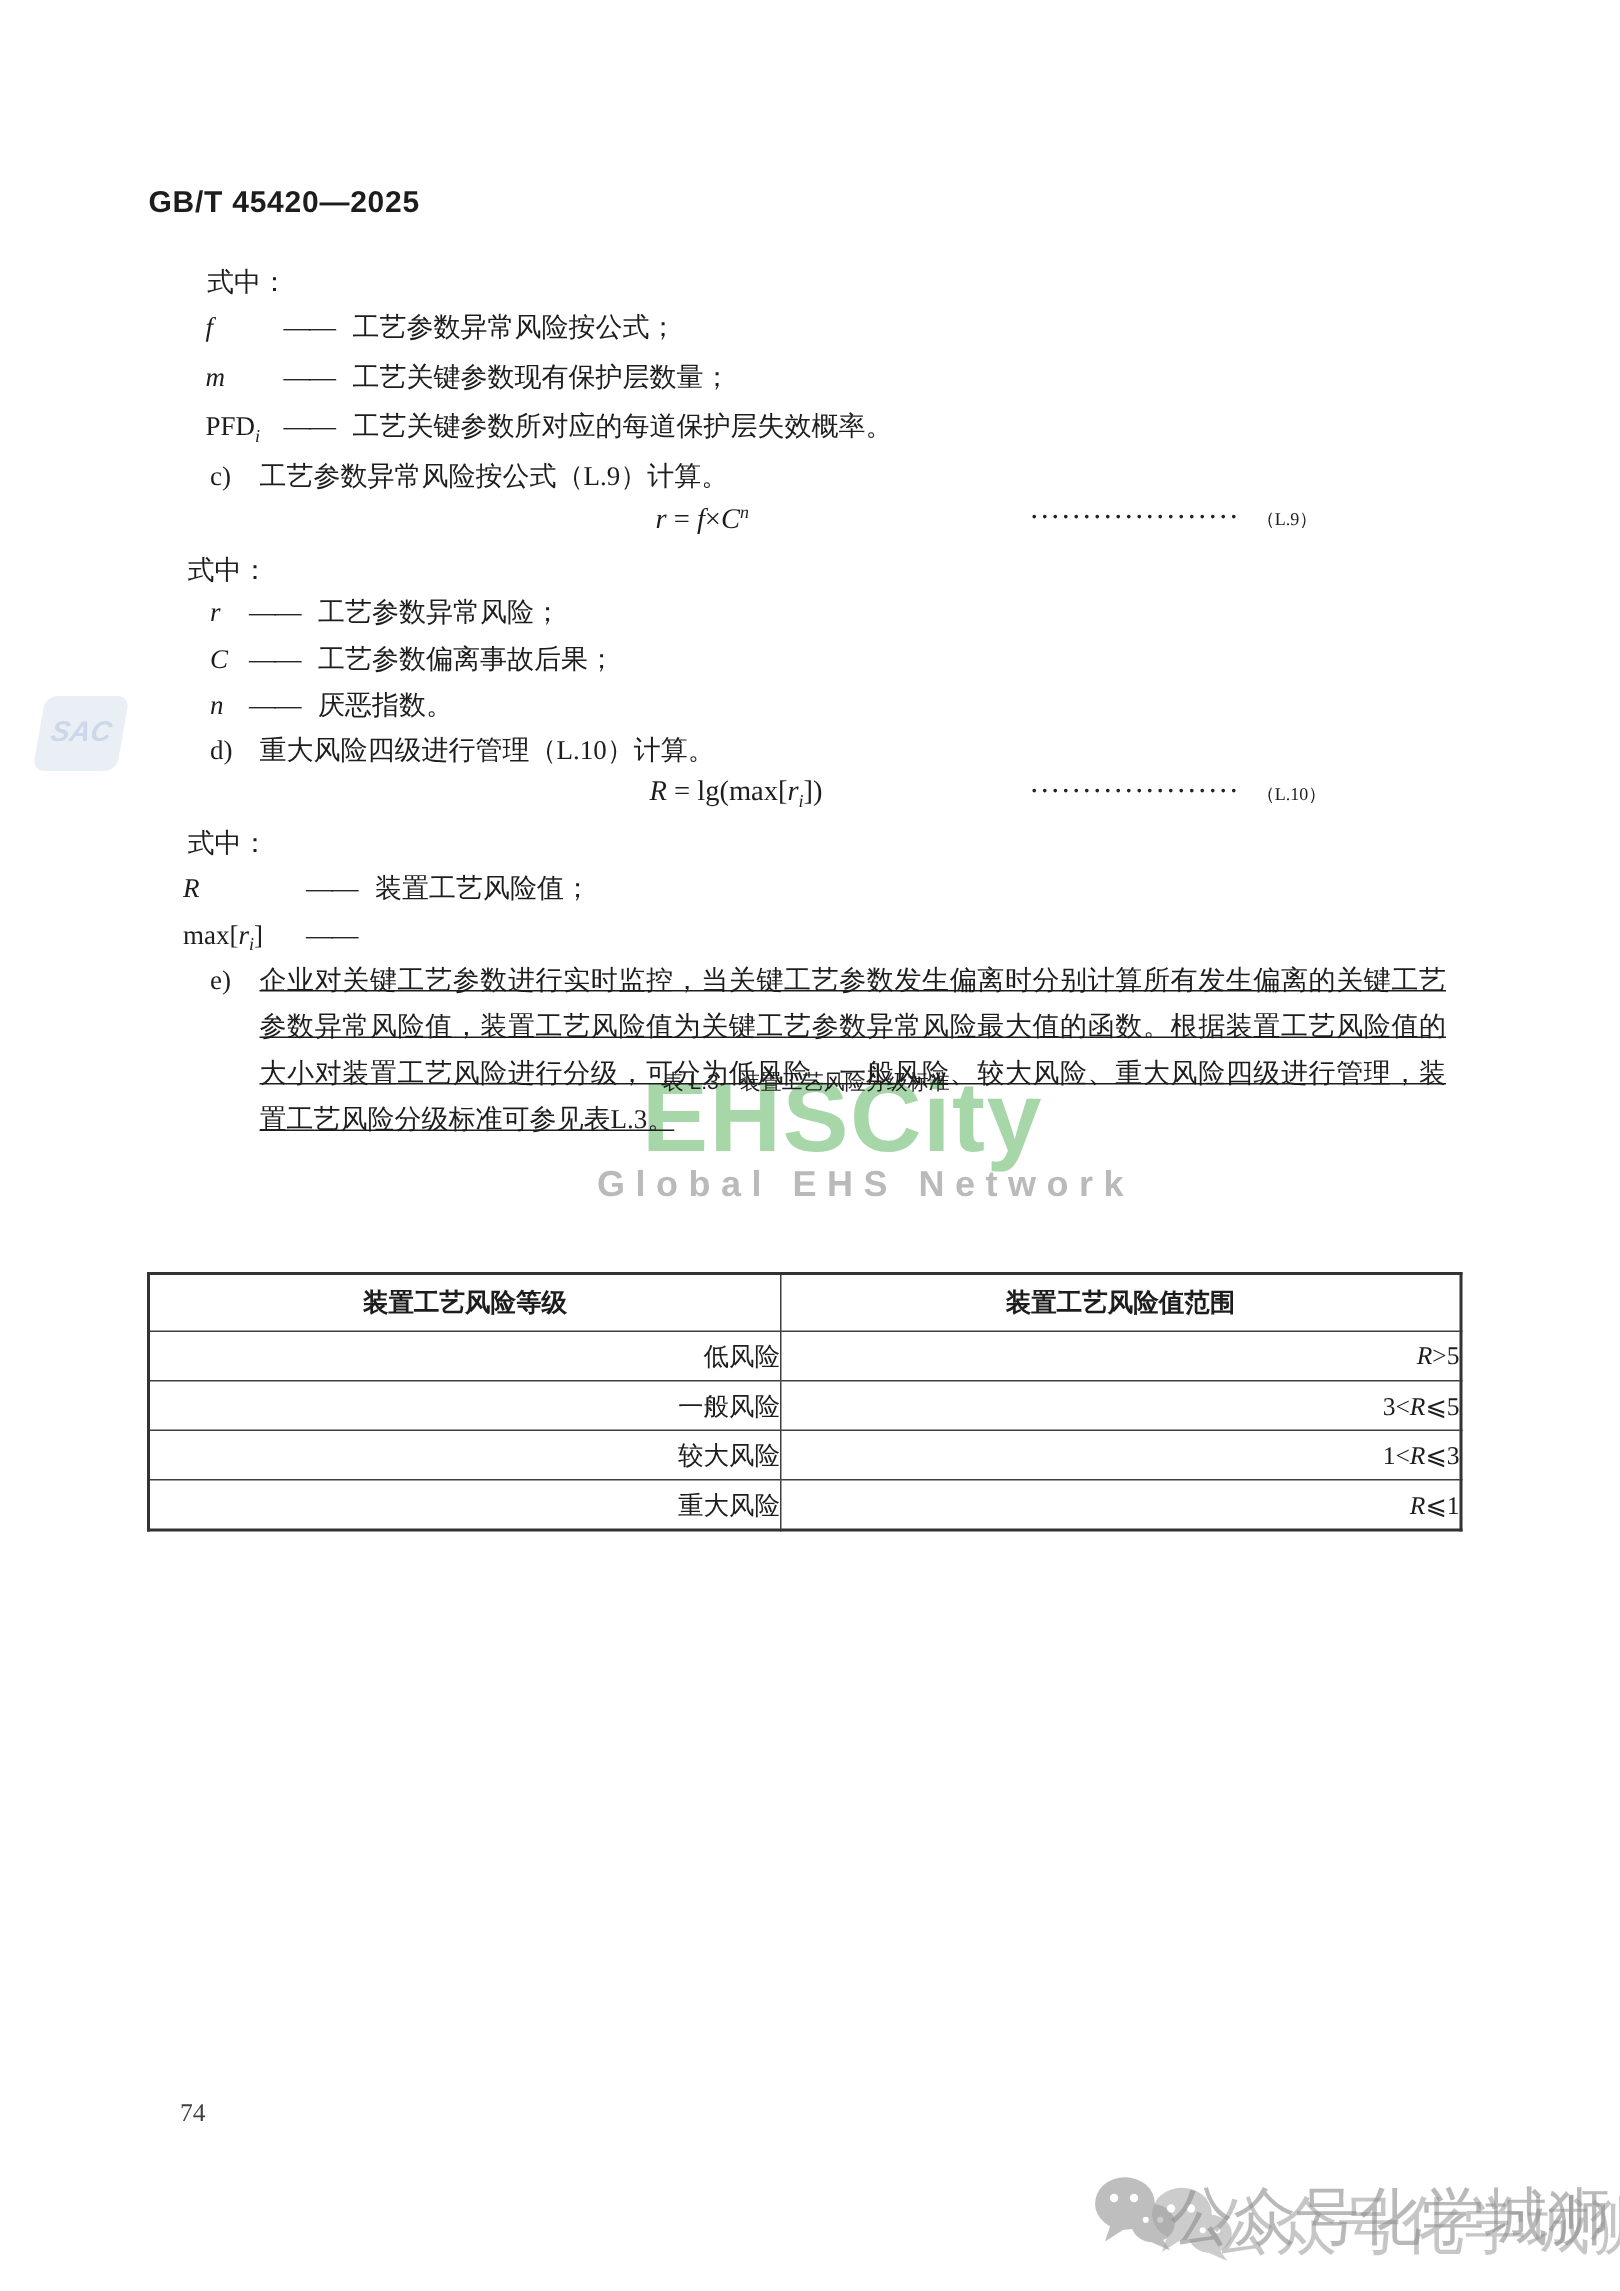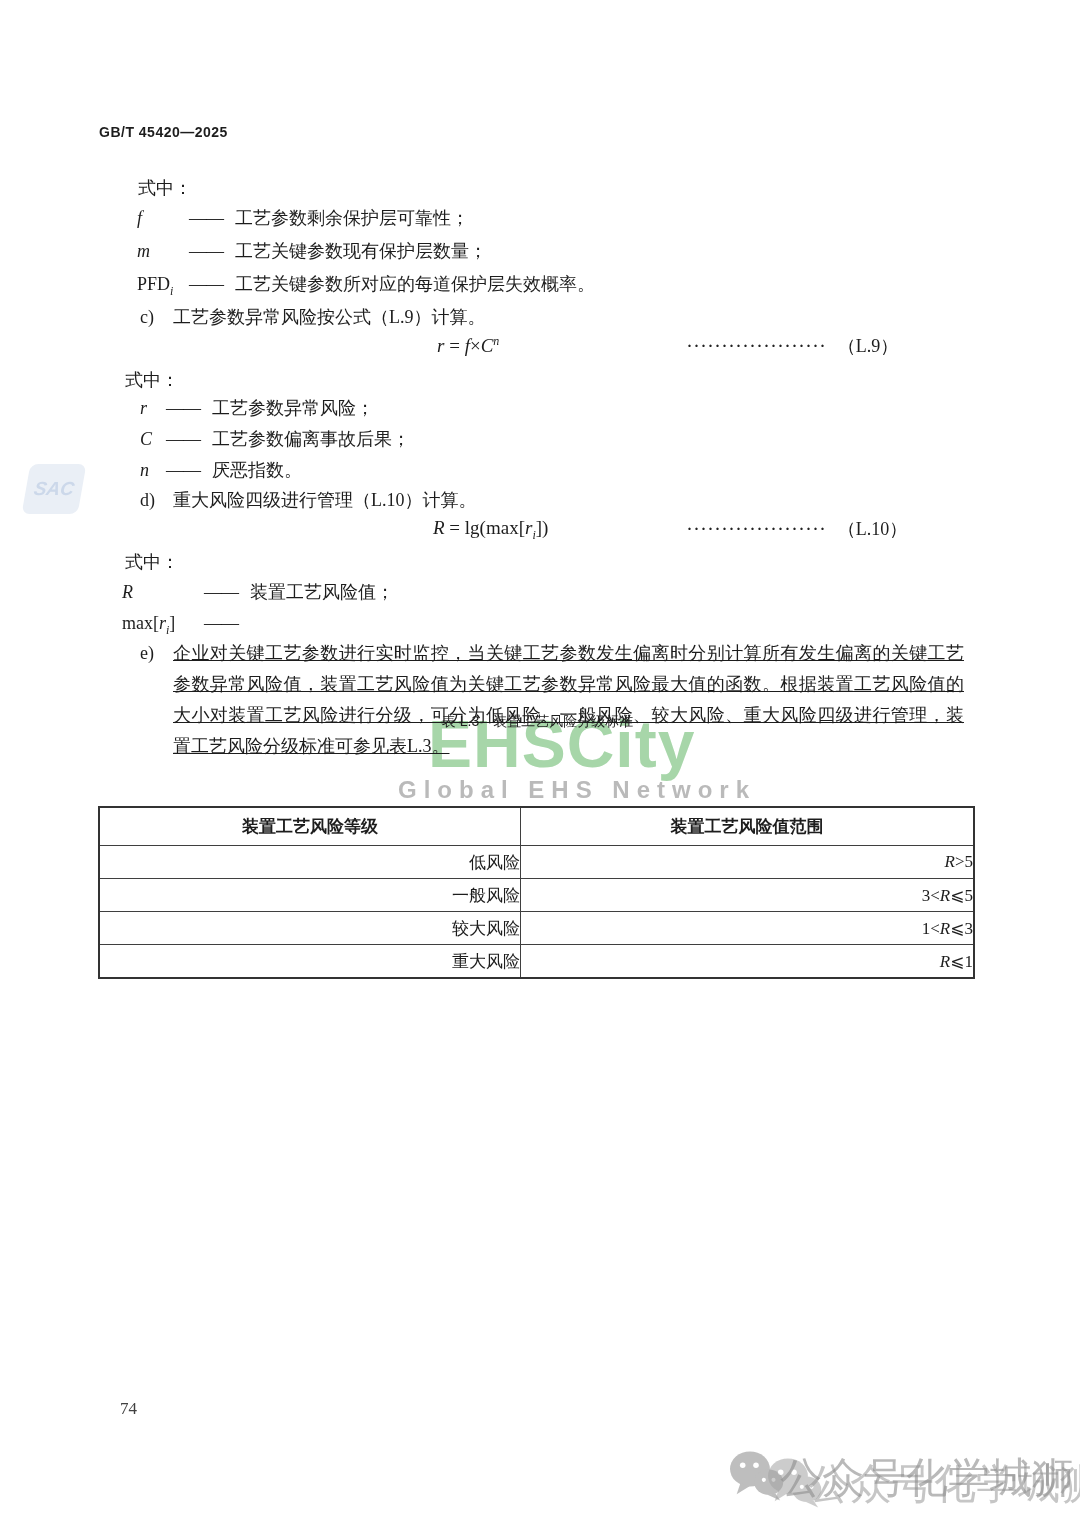--- a/index.html
+++ b/index.html
@@ -1,46 +1,46 @@
 <!DOCTYPE html>
 <html><head>
 <meta charset="utf-8">
 <style>
   html,body{margin:0;padding:0;background:#e9e9e9;}
   .page{position:relative;width:1080px;height:1527px;background:#ffffff;overflow:hidden;
         font-family:"Liberation Serif","DejaVu Serif",serif;color:#1d1d1d;margin:0 auto;}
   .abs{position:absolute;}
 
   .doc-code{left:99px;top:124px;font-family:"Liberation Sans","DejaVu Sans",sans-serif;
-            font-weight:bold;font-size:14px;letter-spacing:.5px;}
+            font-weight:bold;font-size:20px;letter-spacing:.5px;}
 
   .shizhong{font-size:18px;}
 
   .defrow{display:flex;align-items:baseline;font-size:18px;line-height:24px;}
   .defrow .term{flex:0 0 auto;}
   .t-w1{width:52px;} .t-w2{width:26px;} .t-w3{width:82px;}
   .dash{flex:0 0 auto;letter-spacing:-1px;margin-right:12px;white-space:nowrap;}
   .tsub,.fsub{font-size:12px;font-style:italic;}
   sup.fsup{font-size:12px;font-style:italic;}
 
   .list-item{display:flex;font-size:18px;line-height:26px;}
   .li-label{width:33px;flex:0 0 auto;}
 
   .formula-row{left:100px;top:0;width:875px;height:30px;font-size:19px;}
   .f-expr{position:absolute;}
   .f-right{position:absolute;left:587px;white-space:nowrap;}
   .f-leader{font-size:15px;font-weight:bold;letter-spacing:2px;vertical-align:1px;color:#222;}
-  .f-num{font-size:18px;margin-left:6px;}
+  .f-num{font-size:12px;margin-left:6px;}
 
   .para-e{left:140px;top:638px;width:824px;display:flex;font-size:18px;line-height:31px;}
   .para-e p{margin:0;text-align:justify;width:791px;text-decoration:underline;}
 
   .tbl-title{left:100px;top:713px;width:875px;text-align:center;
              font-family:"Liberation Sans","DejaVu Sans",sans-serif;font-weight:normal;font-size:14px;}
-  .tbl{left:98px;top:806px;width:877px;border-collapse:collapse;table-layout:fixed;}
+  .tbl{left:98px;top:848px;width:877px;border-collapse:collapse;table-layout:fixed;}
   .tbl th,.tbl td{border:1px solid #3f3f3f;text-align:center;padding:0;}
   .tbl{border:2px solid #333;}
   .tbl th{height:37px;font-family:"Liberation Sans","DejaVu Sans",sans-serif;
           font-weight:bold;font-size:17px;}
   .tbl td{height:32px;font-size:17px;text-align:right;}
   .col-level{width:48%;}
 
   .page-num{left:120px;top:1399px;font-size:17px;color:#404040;}
 
   .wm-sac{left:26px;top:464px;width:56px;height:50px;background:#eaeff6;border-radius:8px;
@@ -70,21 +70,21 @@
   <div class="abs wm-ehs">EHSCity</div>
   <div class="abs wm-global">Global EHS Network</div>
 
   <div class="abs doc-code">GB/T 45420—2025</div>
 
   <div class="abs shizhong" style="left:138px;top:176px">式中：</div>
 
   <div class="abs defrow" style="left:137px;top:206px">
     <span class="term t-w1"><i>f</i></span>
     <span class="dash">——</span>
-    <span class="def">工艺参数剩余保护层可靠性；</span>
+    <span class="def">工艺参数异常风险按公式；</span>
   </div>
   <div class="abs defrow" style="left:137px;top:239px">
     <span class="term t-w1"><i>m</i></span>
     <span class="dash">——</span>
     <span class="def">工艺关键参数现有保护层数量；</span>
   </div>
   <div class="abs defrow" style="left:137px;top:272px">
     <span class="term t-w1"><span>PFD</span><sub class="tsub">i</sub></span>
     <span class="dash">——</span>
     <span class="def">工艺关键参数所对应的每道保护层失效概率。</span>

